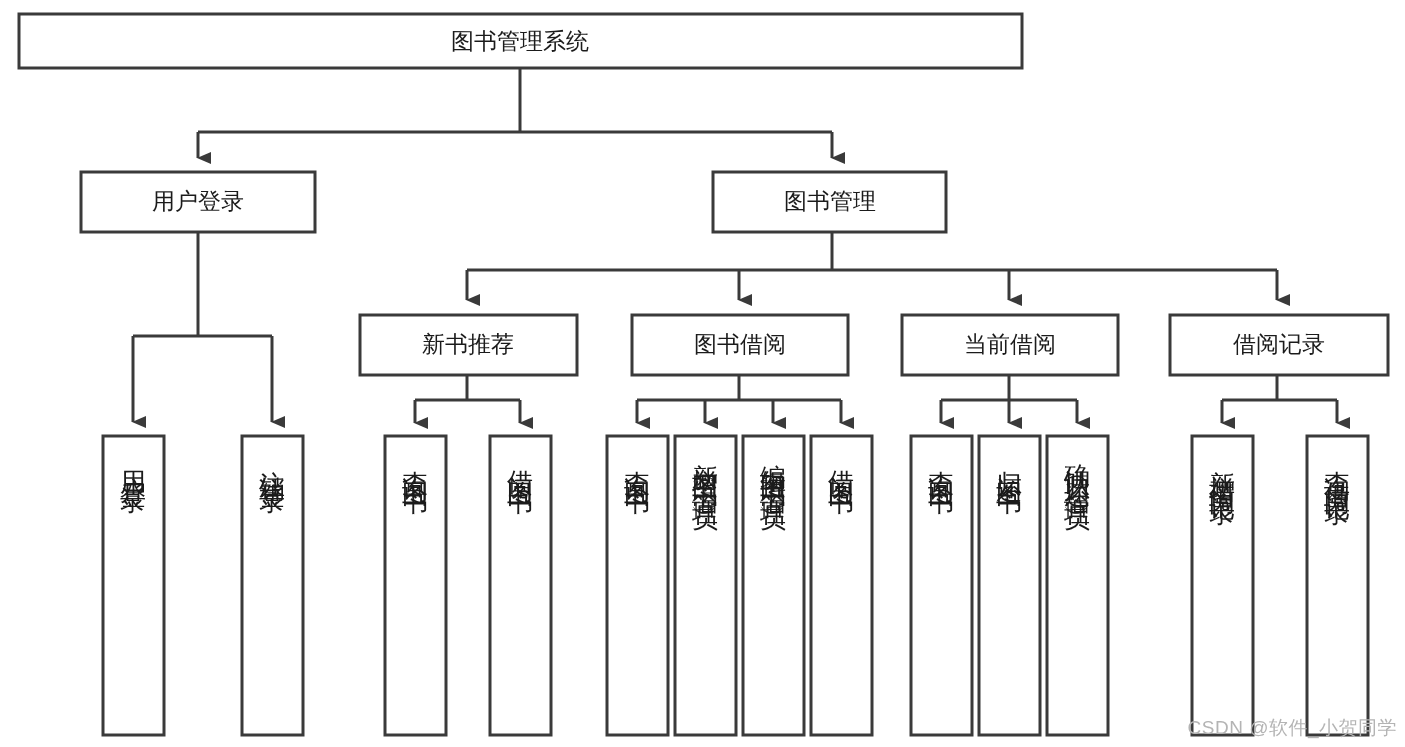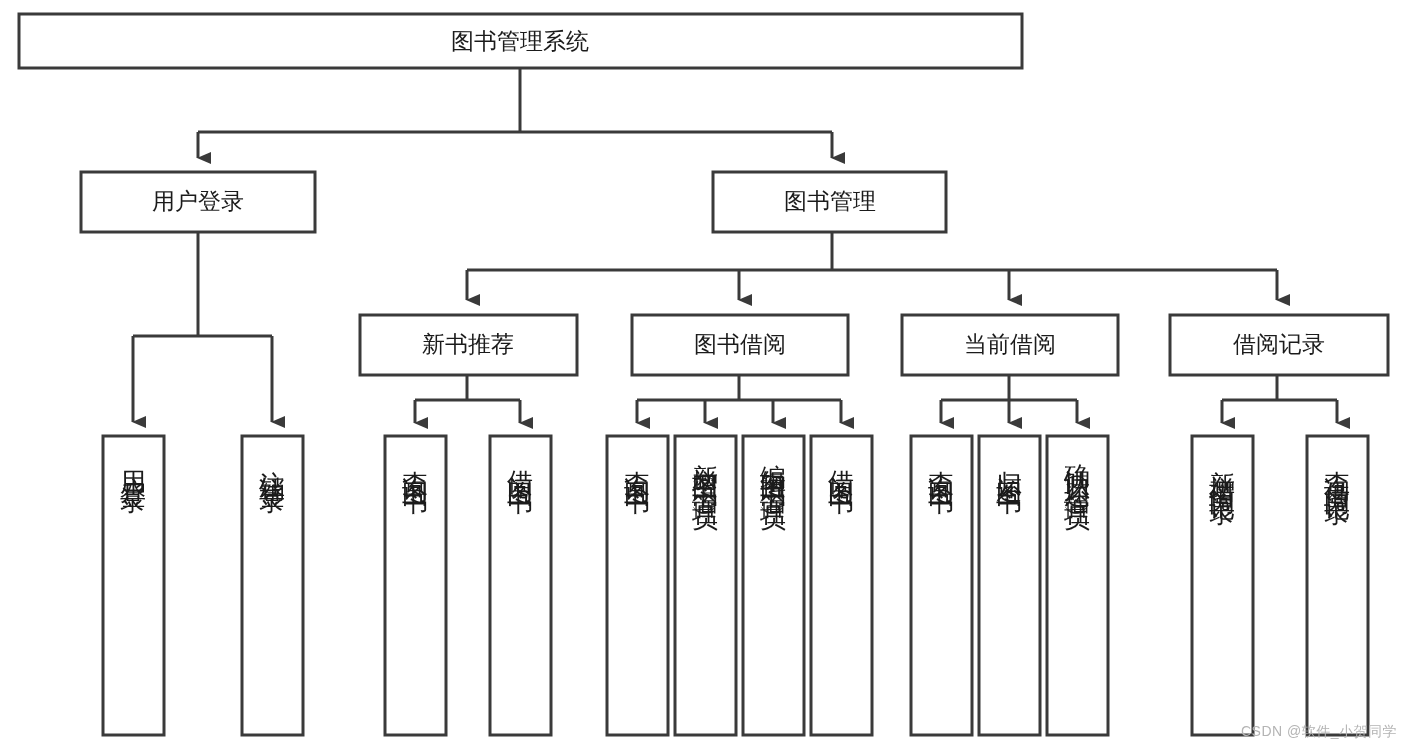--- a/index.html
+++ b/index.html
@@ -59,21 +59,21 @@
     line-height: 1;
     letter-spacing: 6px;
     color: #1b1b1b;
     white-space: nowrap;
   }
   .watermark {
     position: absolute;
     right: 8px;
     bottom: 6px;
     font-family: "Liberation Sans", "DejaVu Sans", sans-serif;
-    font-size: 14px;
+    font-size: 19px;
     color: #b4b4b4;
     letter-spacing: 0.5px;
     white-space: nowrap;
   }
 </style>
 </head>
 <body>
 
 <div id="diagram-root">
 

